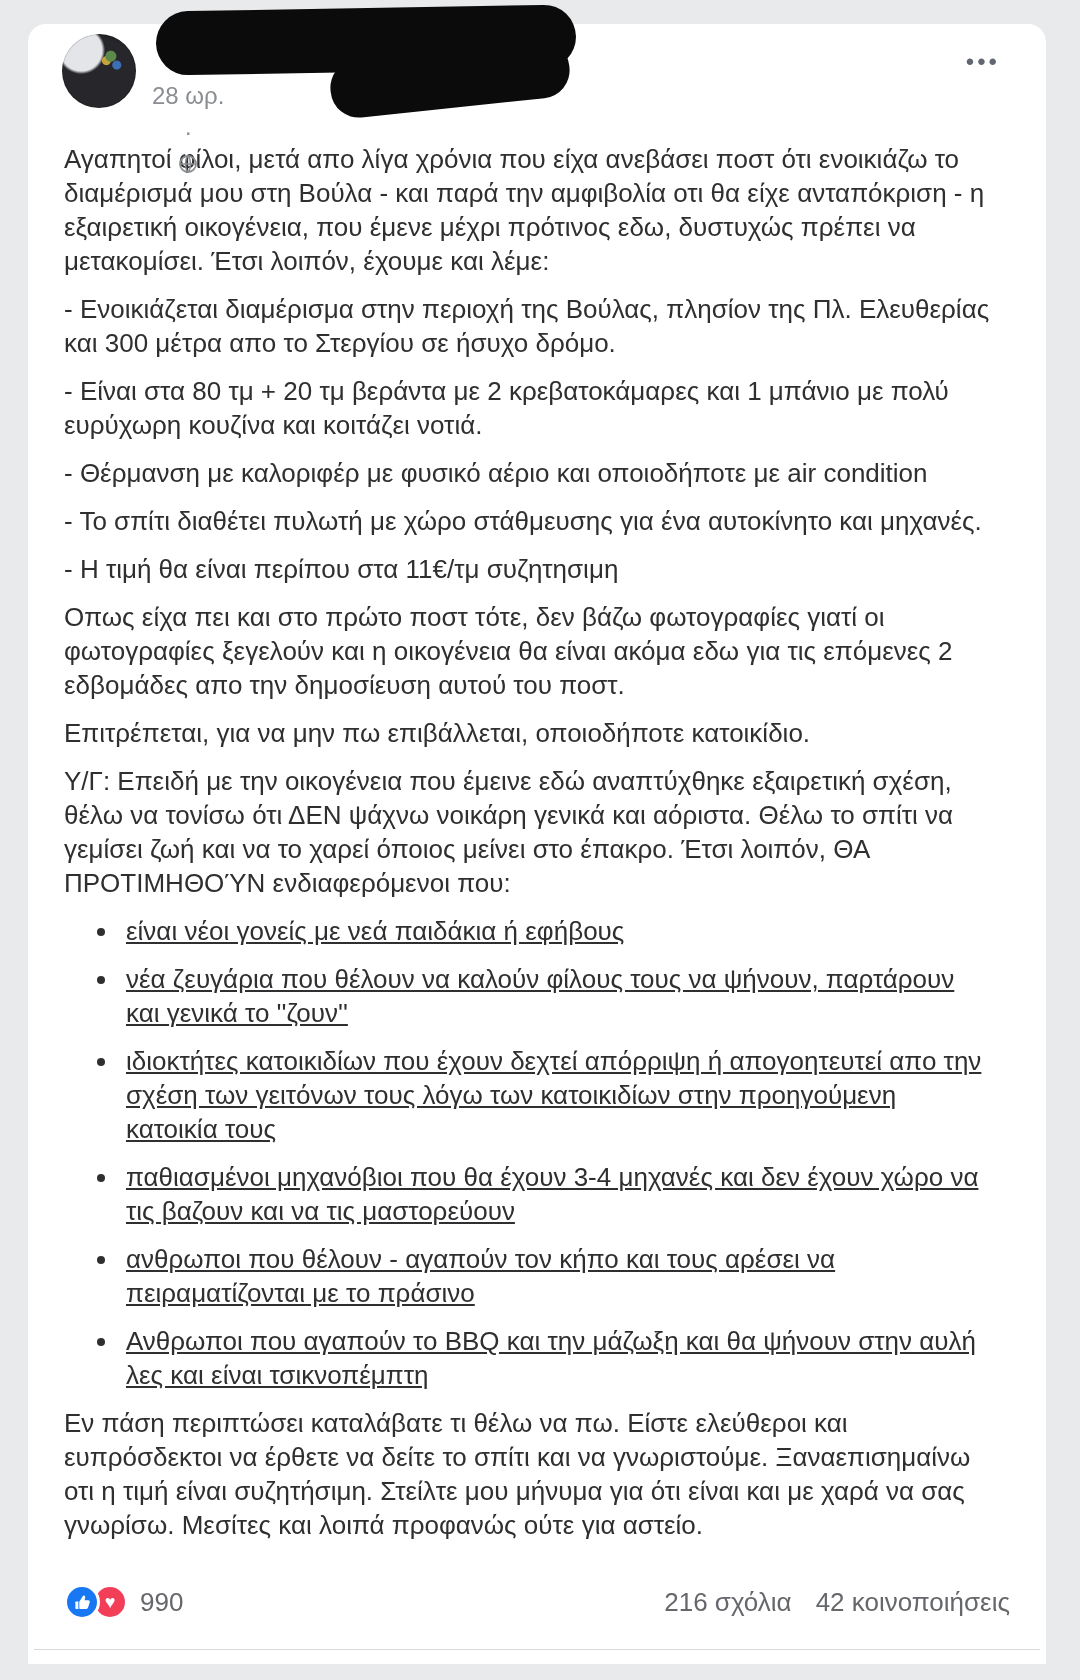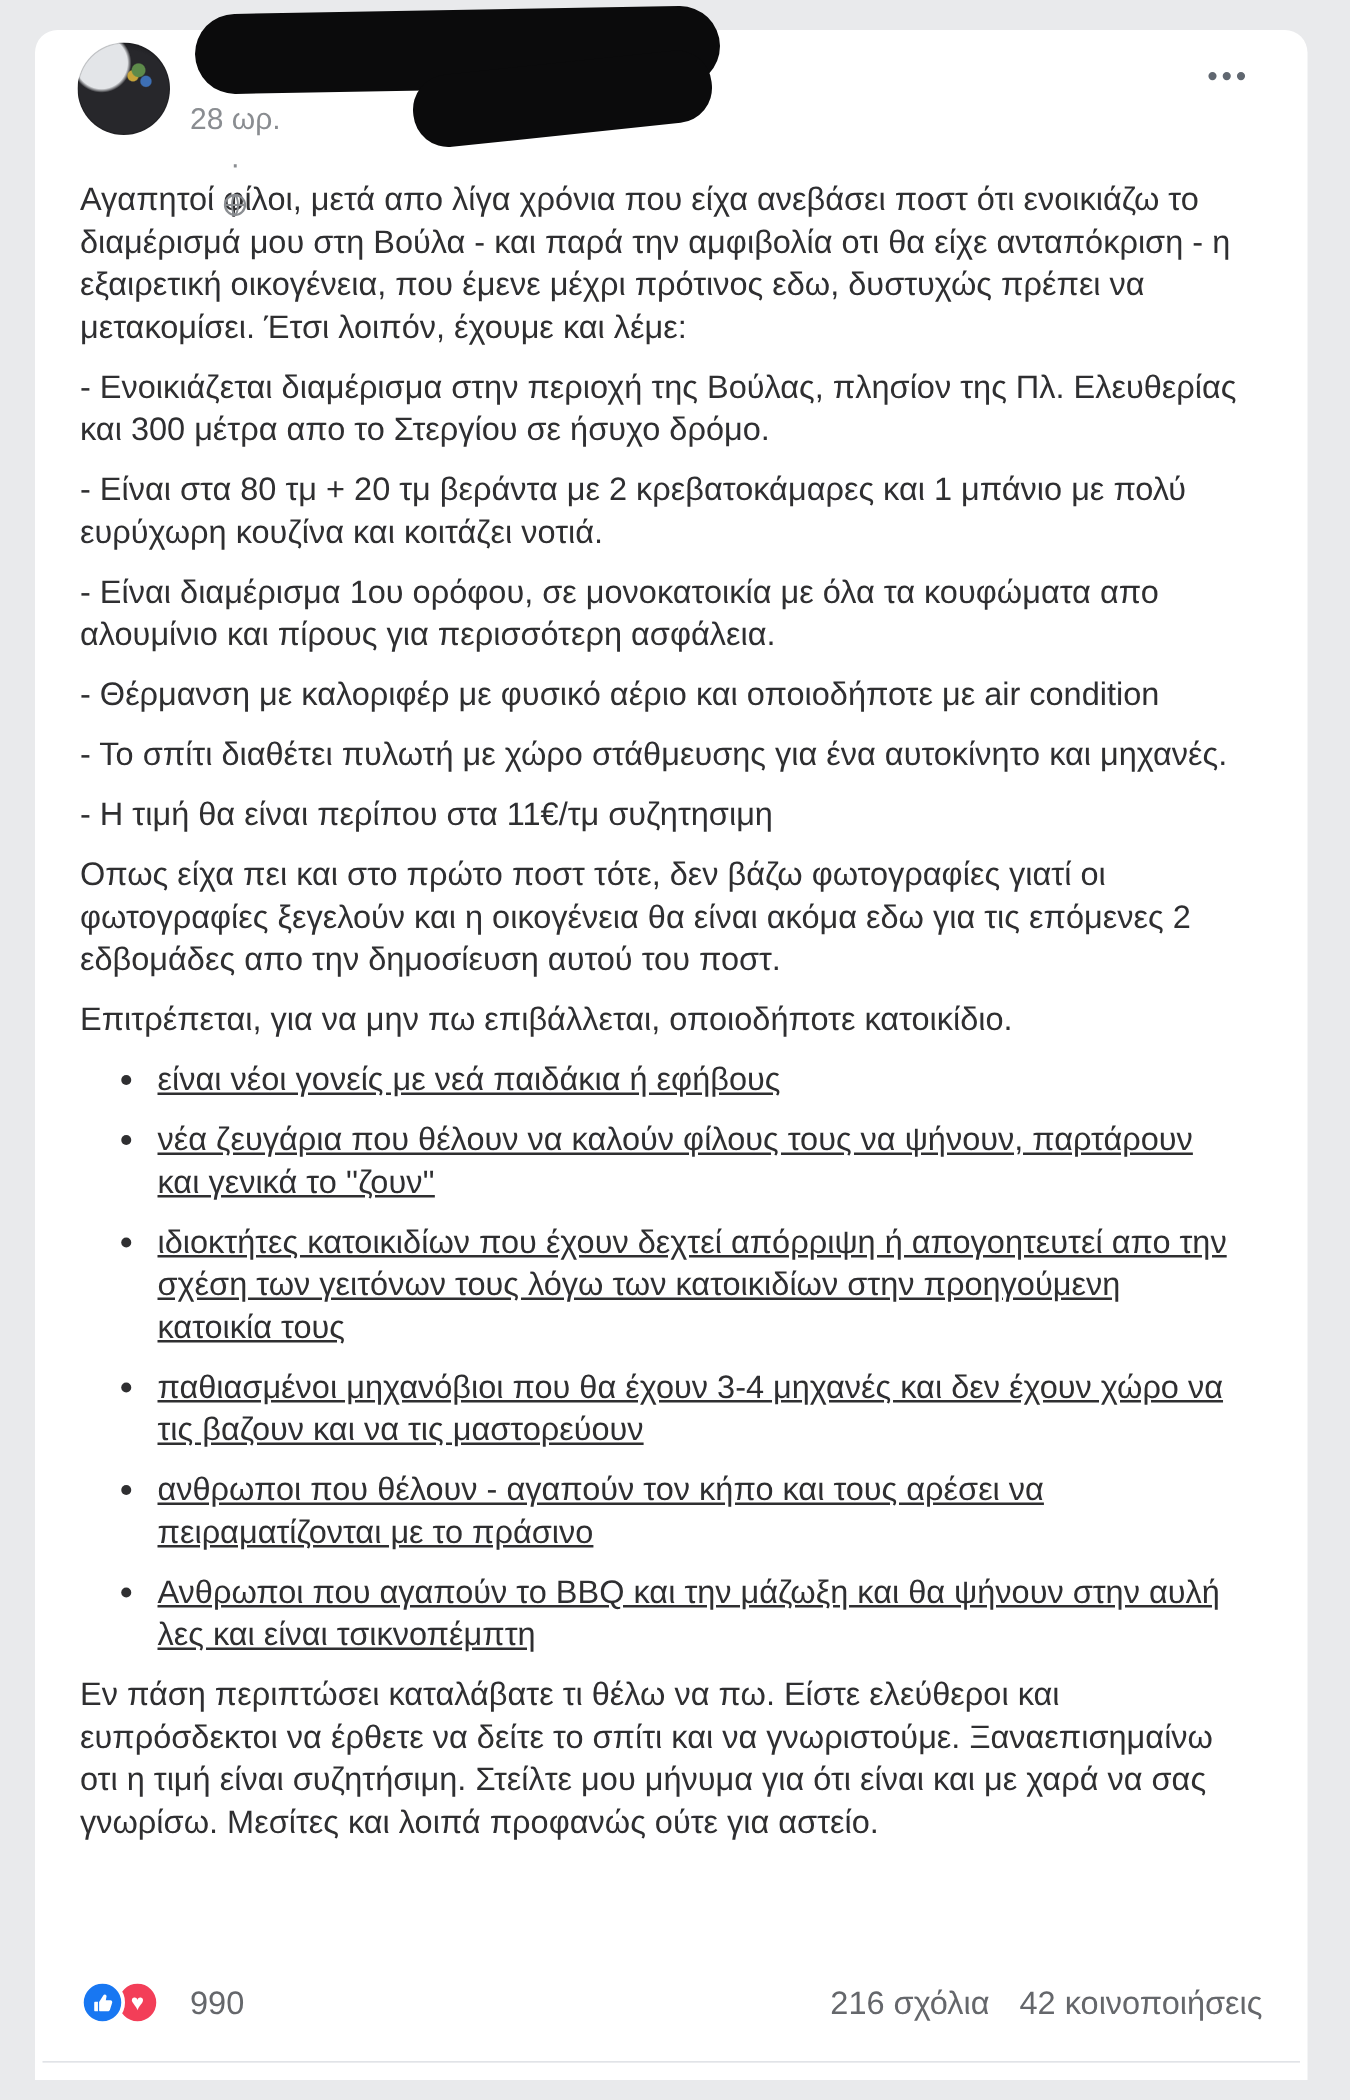--- a/index.html
+++ b/index.html
@@ -60,21 +60,21 @@
   }
   .reactions{display:flex;align-items:center;}
   .reaction-bubble{
     width:36px;height:36px;border-radius:50%;
     border:3px solid #ffffff;box-sizing:border-box;
     display:flex;align-items:center;justify-content:center;
   }
   .reaction-like{background:#1877f2;z-index:2;}
   .reaction-love{background:#f33e58;margin-left:-8px;z-index:1;
     color:#ffffff;font-size:18px;line-height:1;}
-  .reactions-count{margin-left:24px;}
+  .reactions-count{margin-left:12px;}
   .counts{display:flex;gap:24px;align-items:center;}
   .divider{
     position:absolute;left:6px;right:6px;bottom:14px;height:1px;background:#d8dadf;
   }
 </style>
 </head>
 <body>
 
 <div class="card">
 
@@ -95,26 +95,26 @@
       </span>
     </div>
 
     <div class="more-options">•••</div>
   </div>
 
   <div class="post-body">
       <p>Αγαπητοί φίλοι, μετά απο λίγα χρόνια που είχα ανεβάσει ποστ ότι ενοικιάζω το διαμέρισμά μου στη Βούλα - και παρά την αμφιβολία οτι θα είχε ανταπόκριση - η εξαιρετική οικογένεια, που έμενε μέχρι πρότινος εδω, δυστυχώς πρέπει να μετακομίσει. Έτσι λοιπόν, έχουμε και λέμε:</p>
       <p>- Ενοικιάζεται διαμέρισμα στην περιοχή της Βούλας, πλησίον της Πλ. Ελευθερίας και 300 μέτρα απο το Στεργίου σε ήσυχο δρόμο.</p>
       <p>- Είναι στα 80 τμ + 20 τμ βεράντα με 2 κρεβατοκάμαρες και 1 μπάνιο με πολύ ευρύχωρη κουζίνα και κοιτάζει νοτιά.</p>
-      <p>- Είναι διαμέρισμα 1ου ορόφου, σε μονοκατοικία με όλα τα κουφώματα απο αλουμίνιο και πίρους για περισσότερη ασφάλεια.</p>
       <p>- Θέρμανση με καλοριφέρ με φυσικό αέριο και οποιοδήποτε με air condition</p>
       <p>- Το σπίτι διαθέτει πυλωτή με χώρο στάθμευσης για ένα αυτοκίνητο και μηχανές.</p>
       <p>- Η τιμή θα είναι περίπου στα 11€/τμ συζητησιμη</p>
       <p>Οπως είχα πει και στο πρώτο ποστ τότε, δεν βάζω φωτογραφίες γιατί οι φωτογραφίες ξεγελούν και η οικογένεια θα είναι ακόμα εδω για τις επόμενες 2 εδβομάδες απο την δημοσίευση αυτού του ποστ.</p>
       <p>Επιτρέπεται, για να μην πω επιβάλλεται, οποιοδήποτε κατοικίδιο.</p>
+      <p>Υ/Γ: Επειδή με την οικογένεια που έμεινε εδώ αναπτύχθηκε εξαιρετική σχέση, θέλω να τονίσω ότι ΔΕΝ ψάχνω νοικάρη γενικά και αόριστα. Θέλω το σπίτι να γεμίσει ζωή και να το χαρεί όποιος μείνει στο έπακρο. Έτσι λοιπόν, ΘΑ ΠΡΟΤΙΜΗΘΟΎΝ ενδιαφερόμενοι που:</p>
       <ul>
         <li>είναι νέοι γονείς με νεά παιδάκια ή εφήβους</li>
         <li>νέα ζευγάρια που θέλουν να καλούν φίλους τους να ψήνουν, παρτάρουν και γενικά το ''ζουν''</li>
         <li>ιδιοκτήτες κατοικιδίων που έχουν δεχτεί απόρριψη ή απογοητευτεί απο την σχέση των γειτόνων τους λόγω των κατοικιδίων στην προηγούμενη κατοικία τους</li>
         <li>παθιασμένοι μηχανόβιοι που θα έχουν 3-4 μηχανές και δεν έχουν χώρο να τις βαζουν και να τις μαστορεύουν</li>
         <li>ανθρωποι που θέλουν - αγαπούν τον κήπο και τους αρέσει να πειραματίζονται με το πράσινο</li>
         <li>Ανθρωποι που αγαπούν το BBQ και την μάζωξη και θα ψήνουν στην αυλή λες και είναι τσικνοπέμπτη</li>
       </ul>
       <p>Εν πάση περιπτώσει καταλάβατε τι θέλω να πω. Είστε ελεύθεροι και ευπρόσδεκτοι να έρθετε να δείτε το σπίτι και να γνωριστούμε. Ξαναεπισημαίνω οτι η τιμή είναι συζητήσιμη. Στείλτε μου μήνυμα για ότι είναι και με χαρά να σας γνωρίσω. Μεσίτες και λοιπά προφανώς ούτε για αστείο.</p>
     </div>

